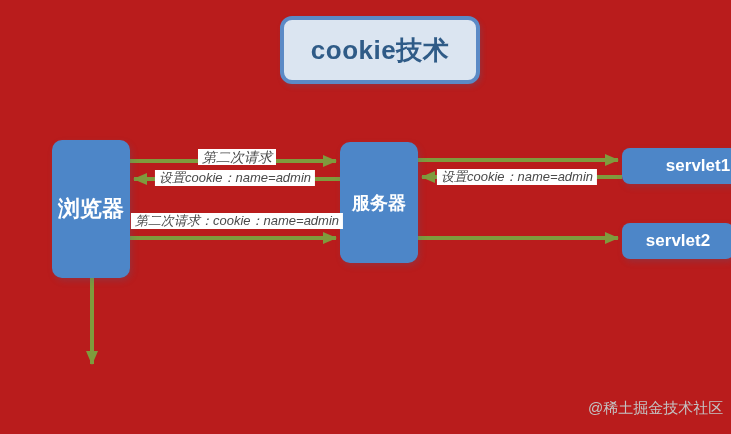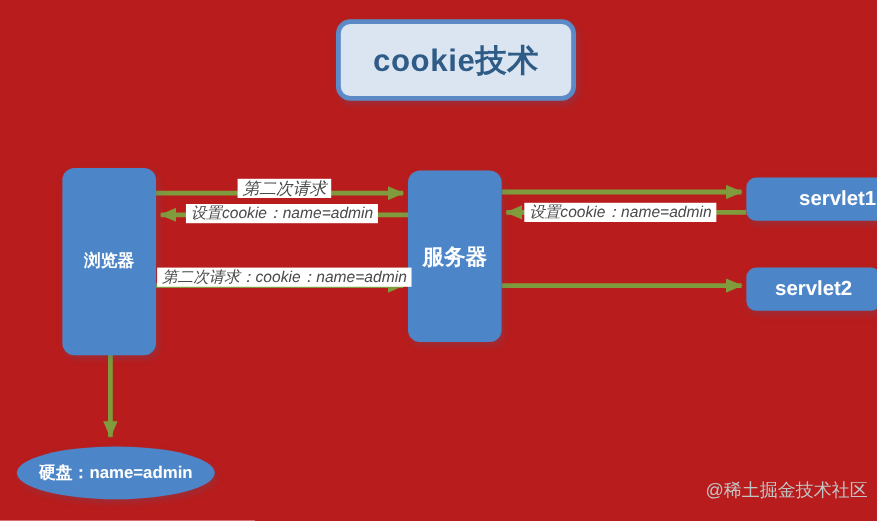--- a/index.html
+++ b/index.html
@@ -30,22 +30,22 @@
   }
   .node {
     position: absolute;
     background: #4d86c8;
     border-radius: 10px;
     display: flex; align-items: center; justify-content: center;
     color: #ffffff;
     font-weight: bold;
     box-shadow: 2px 3px 6px rgba(70,100,140,0.25);
   }
-  .node-browser { left: 52px; top: 140px; width: 78px; height: 156px; font-size: 14px; text-align: right; }
-  .node-server  { left: 340px; top: 142px; width: 78px; height: 143px; font-size: 18px; }
+  .node-browser { left: 52px; top: 140px; width: 78px; height: 138px; font-size: 22px; text-align: right; }
+  .node-server  { left: 340px; top: 142px; width: 78px; height: 121px; font-size: 18px; }
   .node-servlet1 { left: 622px; top: 148px; width: 90px; height: 36px; font-size: 17px; border-radius: 8px; padding-left: 31px; }
   .node-servlet2 { left: 622px; top: 223px; width: 112px; height: 36px; font-size: 17px; border-radius: 8px; }
   .node-disk {
     left: 14px; top: 372px; width: 165px; height: 44px;
     border-radius: 50%;
     font-size: 14px;
   }
   #arrow-layer {
     position: absolute;
     left: 0; top: 0;
@@ -118,24 +118,21 @@
   </div>
   <div class="node node-server">
     <span>服务器</span>
   </div>
   <div class="node node-servlet1">
     <span>servlet1</span>
   </div>
   <div class="node node-servlet2">
     <span>servlet2</span>
   </div>
-  <div class="node node-disk">
-    <span>硬盘：name=admin</span>
-  </div>
 
   <div class="edge-label big" style="left:237px; top:149px;">第二次请求</div>
   <div class="edge-label" style="left:235px; top:170px;">设置cookie：name=admin</div>
-  <div class="edge-label" style="left:237px; top:223px;">第二次请求：cookie：name=admin</div>
+  <div class="edge-label" style="left:237px; top:213px;">第二次请求：cookie：name=admin</div>
   <div class="edge-label" style="left:517px; top:169px;">设置cookie：name=admin</div>
 
   <div class="watermark">@稀土掘金技术社区</div>
 
 </div>
 
 </body></html>

